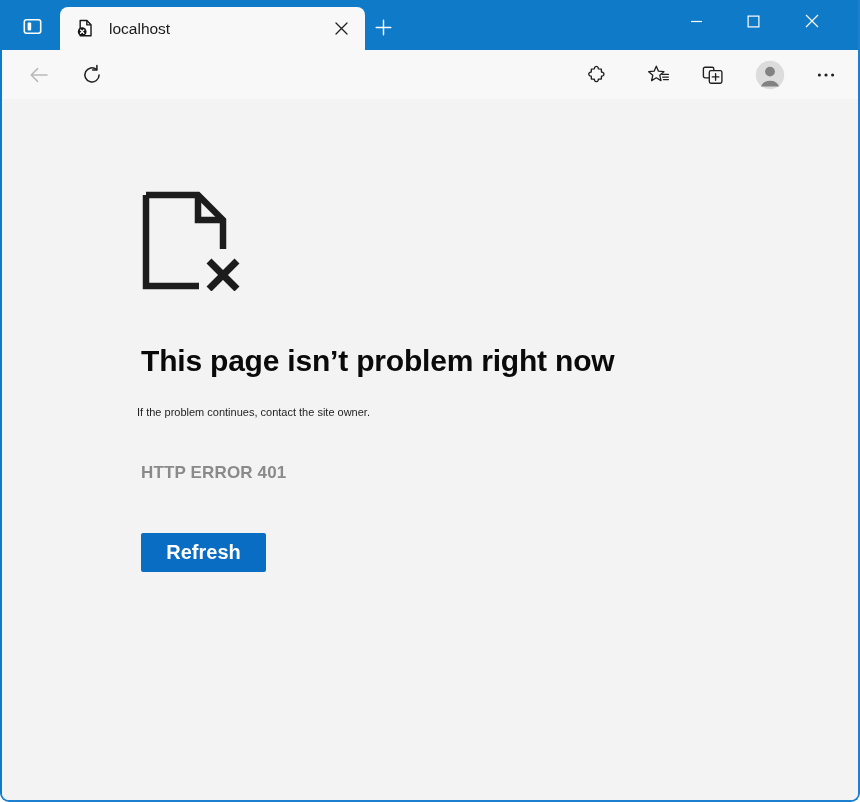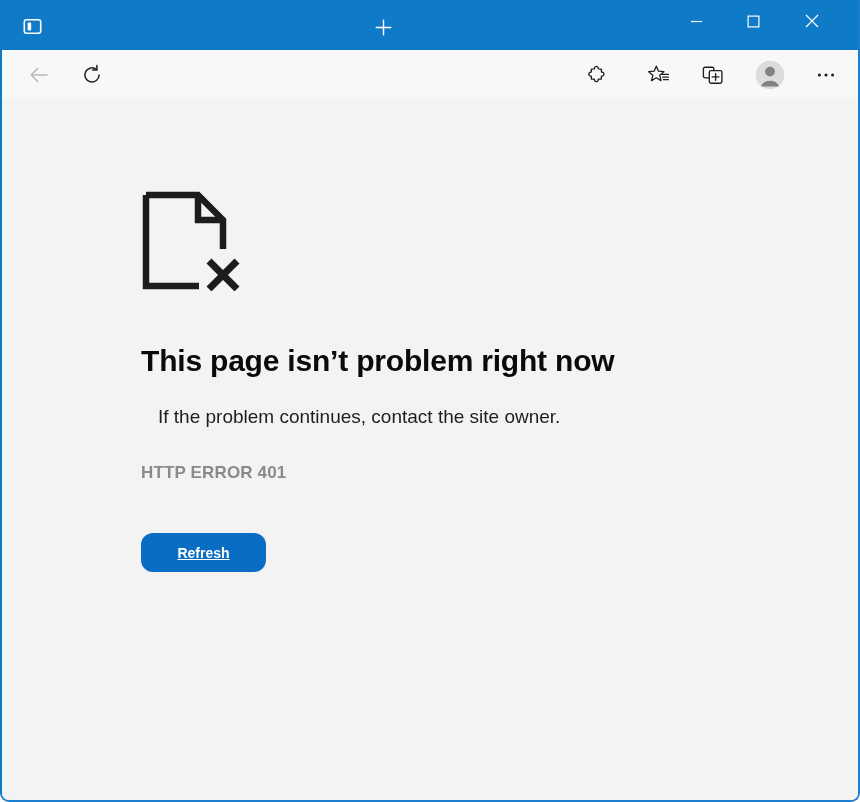--- a/index.html
+++ b/index.html
@@ -202,23 +202,23 @@
     top: 245px;
     font-size: 30px;
     font-weight: bold;
     color: #0a0a0a;
     letter-spacing: -0.2px;
     white-space: nowrap;
   }
 
   #error-message {
     position: absolute;
-    left: 156px;
+    left: 135px;
     top: 307px;
-    font-size: 19px;
+    font-size: 11px;
     color: #1e1e1e;
     white-space: nowrap;
   }
 
   #error-code {
     position: absolute;
     left: 139px;
     top: 364px;
     font-size: 17px;
     font-weight: bold;
@@ -228,43 +228,56 @@
   }
 
   #refresh-button {
     position: absolute;
     left: 139px;
     top: 434px;
     width: 125px;
     height: 39px;
     background: #0a6dc4;
     color: #ffffff;
-    font-size: 14px;
+    font-size: 20px;
     font-weight: bold;
     border: none;
-    border-radius: 12px;
+    border-radius: 2px;
     cursor: pointer;
     font-family: "Liberation Sans", sans-serif;
-    text-decoration: underline;
   }
 </style>
 </head>
 <body>
 
 <div id="browser-window">
 
   <div id="title-bar">
 
     <div class="tab-actions-btn">
       <svg width="19" height="19" viewBox="0 0 19 19">
         <rect x="1.3" y="2.8" width="16.4" height="13.4" rx="2.2" fill="none" stroke="#ffffff" stroke-width="1.6"></rect>
         <rect x="4.6" y="5.6" width="3.6" height="7.8" rx="0.8" fill="#ffffff"></rect>
       </svg>
     </div>
 
+    <div id="tab-localhost">
+      <svg class="favicon" viewBox="0 0 20 20">
+        <path d="M4.4 1.6 h7.0 l4.4 4.4 v11.6 h-11.4 z" fill="#ffffff" stroke="#1a1a1a" stroke-width="1.5" stroke-linejoin="round"></path>
+        <path d="M11.4 1.6 v4.6 h4.4" fill="none" stroke="#1a1a1a" stroke-width="1.5" stroke-linejoin="round"></path>
+        <circle cx="6.5" cy="13.3" r="4.6" fill="#151515"></circle>
+        <path d="M4.8 11.6 L8.2 15.0 M8.2 11.6 L4.8 15.0" stroke="#ffffff" stroke-width="1.45" stroke-linecap="round"></path>
+      </svg>
+      <span class="tab-title">localhost</span>
+      <span class="tab-close">
+        <svg width="13" height="13" viewBox="0 0 13 13">
+          <path d="M1 1 L12 12 M12 1 L1 12" stroke="#1f1f1f" stroke-width="1.25" stroke-linecap="round"></path>
+        </svg>
+      </span>
+    </div>
 
     <div id="new-tab-button">
       <svg width="17" height="17" viewBox="0 0 17 17">
         <path d="M8.5 1.2 V15.8 M1.2 8.5 H15.8" stroke="#ffffff" stroke-width="1.45" stroke-linecap="round"></path>
       </svg>
     </div>
 
     <div class="win-ctrl" id="win-minimize">
       <svg width="13" height="13" viewBox="0 0 13 13">
         <path d="M1 6.5 H12" stroke="#ffffff" stroke-width="1.2"></path>

